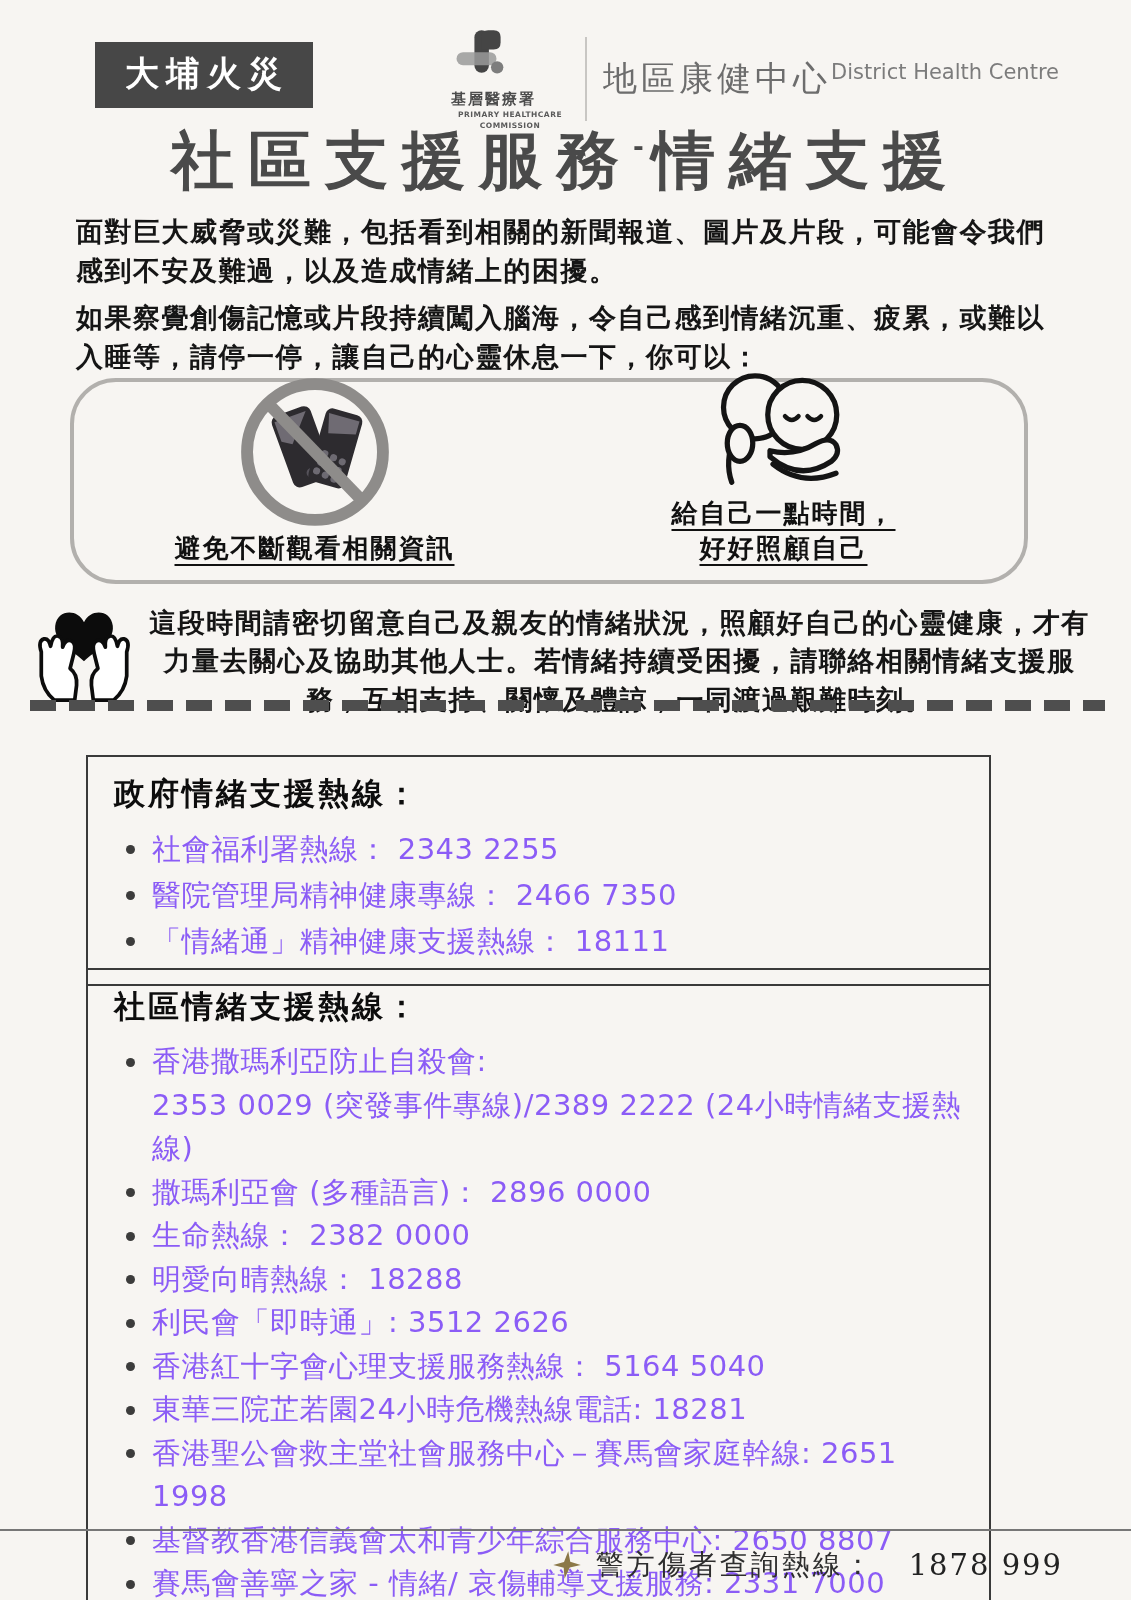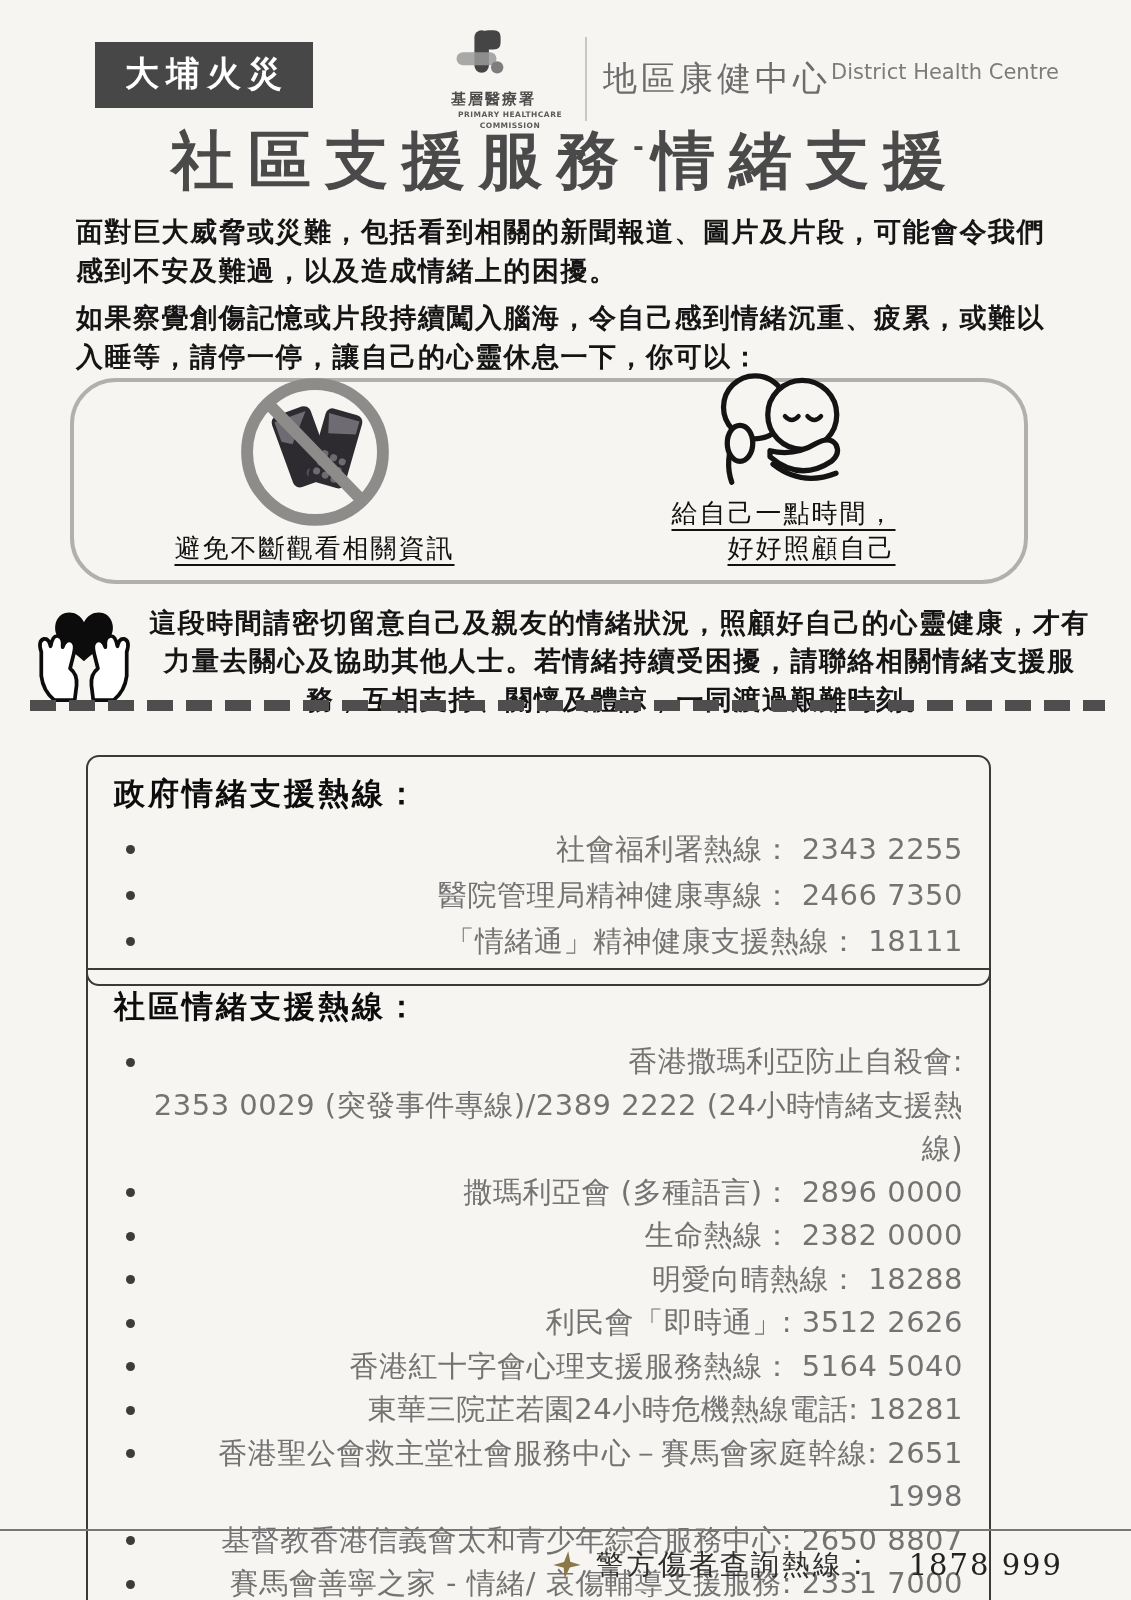--- a/index.html
+++ b/index.html
@@ -49,23 +49,23 @@
   .tips-box{
     position:absolute;left:70px;top:378px;
     width:958px;height:206px;
     border:4px solid #b2b0ad;border-radius:46px;
     display:flex;align-items:stretch;
     padding:0 6px;box-sizing:border-box;
   }
   .tip{flex:1;display:flex;flex-direction:column;align-items:center;justify-content:flex-end;padding-bottom:14px;}
   .tip-icon{flex:1;display:flex;align-items:center;justify-content:center;}
   .tip-caption{
-    font-size:26px;font-weight:normal;color:#111;letter-spacing:2px;
+    font-size:26px;font-weight:bold;color:#111;letter-spacing:2px;
     text-decoration:underline;text-underline-offset:7px;text-decoration-thickness:2px;
-    line-height:1.35;text-align:right;white-space:nowrap;
+    line-height:1.35;text-align:center;white-space:nowrap;
   }
   
   .care{
     position:absolute;left:28px;top:598px;right:40px;
     display:flex;align-items:flex-start;gap:8px;
   }
   .care-text{
     flex:1;font-size:27px;font-weight:bold;color:#151515;
     line-height:1.42;letter-spacing:1.5px;text-align:center;margin-top:6px;
   }
@@ -73,27 +73,27 @@
     position:absolute;left:30px;right:26px;top:700px;height:11px;
     background:repeating-linear-gradient(90deg,#4e4e4e 0 26px,transparent 26px 39px);
   }
   
   .hotline-box{
     position:absolute;left:86px;width:905px;
     border:2px solid #3a3a3a;
     padding:16px 26px 20px;box-sizing:border-box;
     background:transparent;
   }
-  .gov-box{top:755px;border-radius:13px;}
+  .gov-box{top:755px;}
   .community-box{top:968px;}
   .box-title{font-size:31px;font-weight:bold;color:#0d0d0d;letter-spacing:3px;}
   .hotline-list{list-style:none;margin:12px 0 0;padding:0;}
   .hotline-list li{
-    font-size:29px;color:#737373;line-height:1.58;letter-spacing:.5px;
-    padding-left:38px;position:relative;font-weight:400;text-align:right;
+    font-size:29px;color:#8b5cf6;line-height:1.58;letter-spacing:.5px;
+    padding-left:38px;position:relative;font-weight:400;
   }
   .hotline-list li::before{
     content:"";position:absolute;left:12px;top:.62em;
     width:9px;height:9px;border-radius:50%;background:#3c3c3c;
   }
   .hotline-list li.continuation{padding-left:38px;}
   .hotline-list li.continuation::before{display:none;}
   .community-box .hotline-list li{line-height:1.5;}
   
   .footer-line{position:absolute;left:0;right:0;top:1529px;border-top:2px solid #777;}

